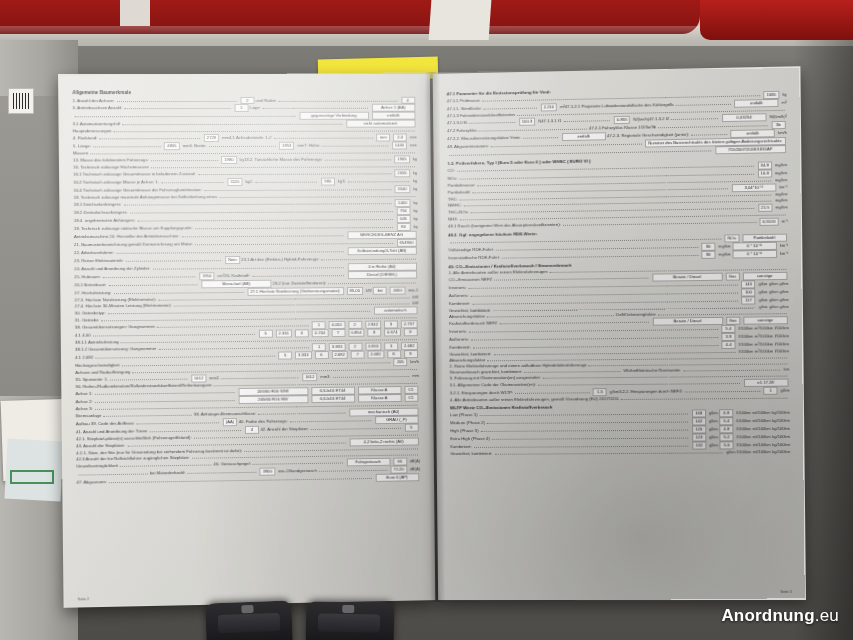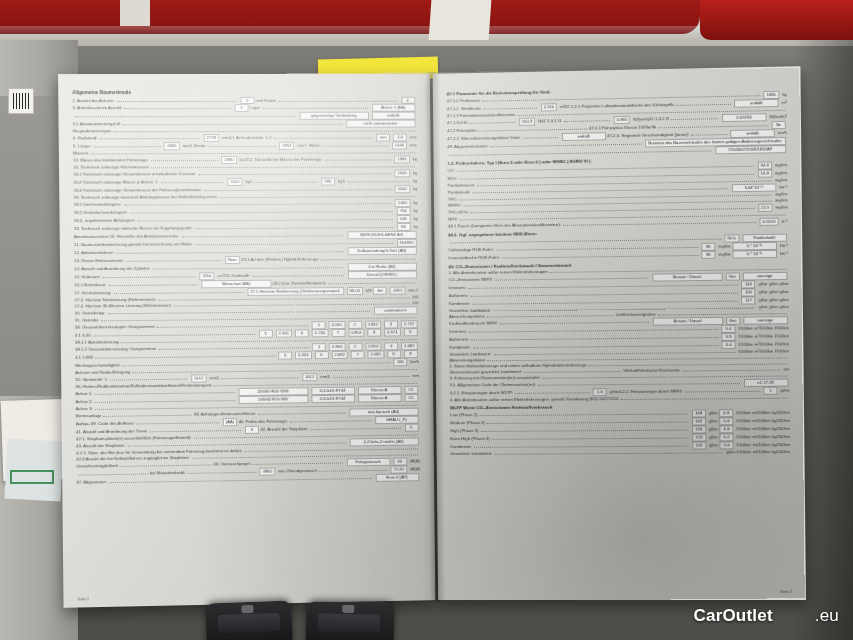--- a/index.html
+++ b/index.html
@@ -156,21 +156,21 @@
     background:#9a9a9e; border-radius:2px; opacity:.55;
   }
 
   
   .watermark {
     position:absolute; right:14px; bottom:14px;
     font-size:17px; font-weight:bold; color:#ffffff;
     text-shadow:0 1px 3px rgba(0,0,0,.8);
     letter-spacing:.2px;
   }
-  .watermark .eu { font-weight:normal;margin-left:42px; }
+  .watermark .eu { font-weight:normal; }
 </style>
 </head>
 <body>
 
 <div class="scene">
   <div class="desk"></div>
   <div class="top-panel">
     <div class="red-band"></div>
     <div class="white-block"></div>
     <div class="white-block2"></div>
@@ -895,15 +895,15 @@
   <div class="key key1">
     <div class="star"></div>
     <div class="btns"></div>
   </div>
   <div class="key key2">
     <div class="star"></div>
     <div class="btns"></div>
   </div>
 
   <div class="watermark">
-    <span>CarOutlet</span><span class="eu">.eu</span>
+    <span>Anordnung</span><span class="eu">.eu</span>
   </div>
 </div>
 
 </body></html>

